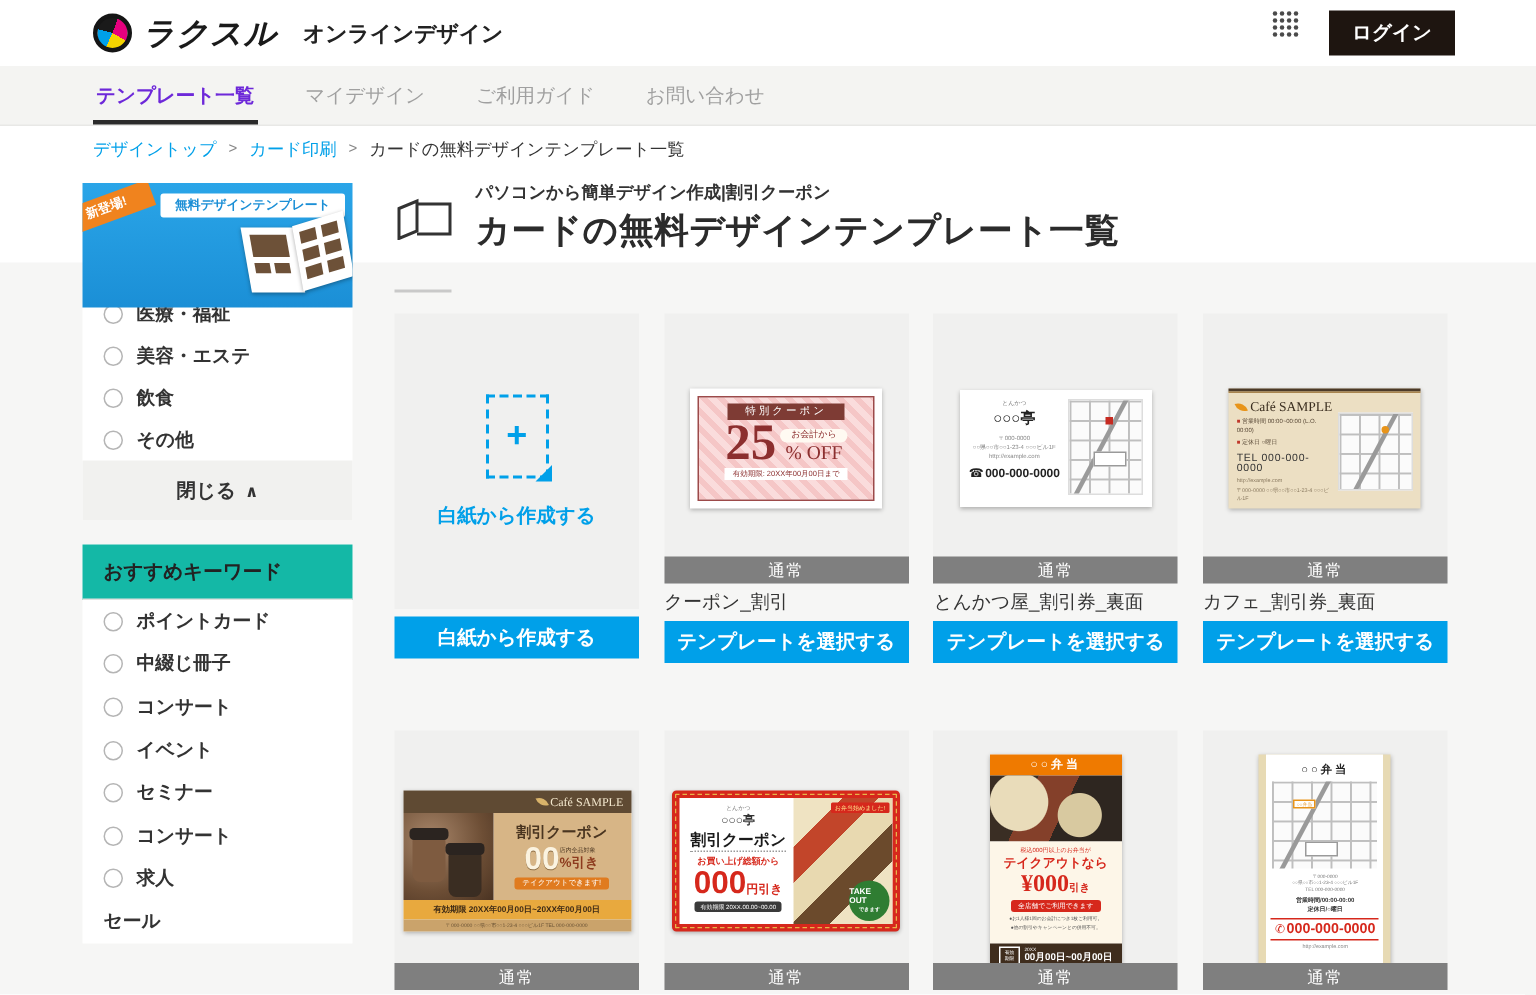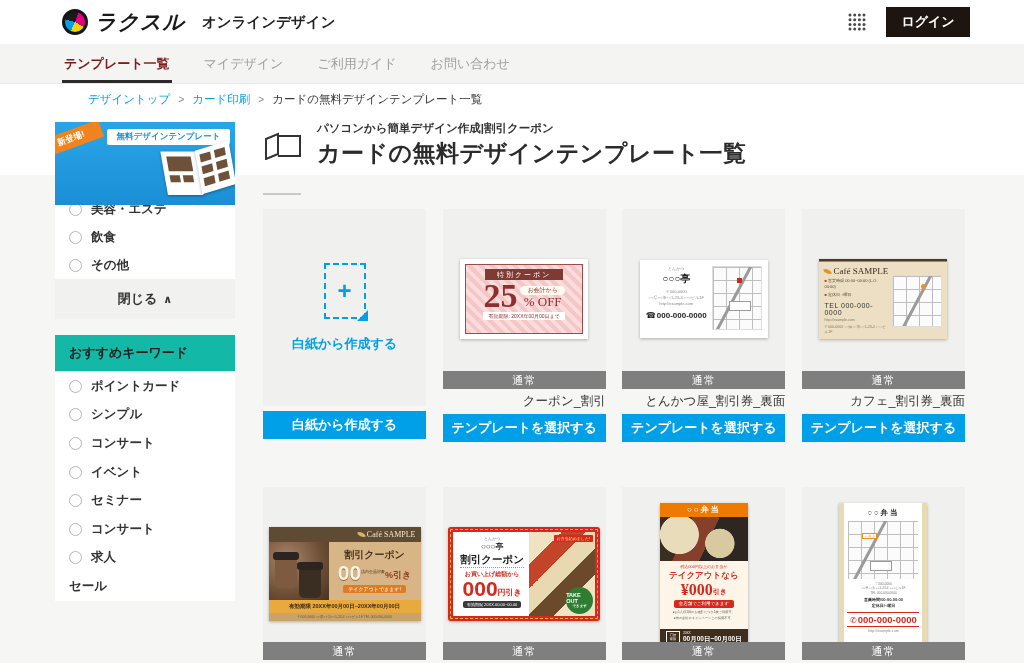--- a/index.html
+++ b/index.html
@@ -6,53 +6,53 @@
   html,body { background:#fff; }
   body { font-family:"Liberation Sans","DejaVu Sans",sans-serif; color:#333; }
   .page { position:relative; width:1024px; height:663px; overflow:hidden; background:#fff; margin:0 auto; }
 
   
   .hdr { height:44px; display:flex; align-items:center; padding:0 54px 0 62px; background:#fff; }
   .logo-ic { width:26px; height:26px; border-radius:50%; border:3px solid #151515; flex:0 0 auto;
              background:conic-gradient(from 20deg,#e6007e 0 100deg,#f5d400 100deg 185deg,#00a0e9 185deg 265deg,#1a1a1a 265deg 360deg); }
   .brand { font-size:21px; font-weight:900; font-style:italic; letter-spacing:1px; color:#1a1a1a; margin-left:7px; }
   .product { font-size:14.5px; font-weight:bold; color:#222; margin-left:17px; }
-  .hdr-sp { margin-left:auto; display:flex; align-items:center; }
+  .hdr-sp { margin-left:auto; display:flex; }
   .apps { width:18px; height:18px; cursor:pointer; }
   .login { margin-left:20px; width:84px; height:30px; background:#1e1510; color:#fff; font-size:13px; font-weight:bold;
            display:flex; align-items:center; justify-content:center; cursor:pointer; }
 
   
   .nav { height:40px; background:#f4f4f2; border-bottom:1px solid #e8e8e6; display:flex; padding-left:62px; }
   .nav-item { font-size:13px; color:#a0a0a0; display:flex; align-items:center; padding:0 2px; margin-right:30px; cursor:pointer; }
-  .nav-item.active { color:#7f1d1d; font-weight:bold; border-bottom:3px solid #2b2b2b; padding-top:3px; }
-
-  
-  .bc { height:30px; display:flex; align-items:center; padding-left:88px; font-size:11.5px; background:#fff; }
+  .nav-item.active { color:#6d28d9; font-weight:bold; border-bottom:3px solid #2b2b2b; padding-top:3px; }
+
+  
+  .bc { height:30px; display:flex; align-items:center; padding-left:62px; font-size:11.5px; background:#fff; }
   .bc a { color:#00a0e9; text-decoration:none; cursor:pointer; }
   .bc .sep { color:#888; margin:0 8px; font-size:10px; }
   .bc .cur { color:#333; }
 
   
   .hero { height:61px; background:#fff; padding-left:263px; display:flex; align-items:center; }
   .hero-ic { margin-right:14px; }
   .hero-sub { font-size:11.5px; font-weight:bold; color:#333; margin-bottom:2px; }
   .hero-title { font-size:23px; font-weight:bold; color:#2b2b2b; letter-spacing:.5px; }
 
   
   .gray { position:absolute; left:0; right:0; top:175px; bottom:0; background:#f6f6f5; }
   .dash { width:38px; height:2px; background:#c9c9c9; margin:18px 0 0 263px; }
   .grid { margin:14px 0 0 263px; width:702px; display:grid; grid-template-columns:repeat(4,163px);
           justify-content:space-between; row-gap:45px; }
   .tile { display:flex; flex-direction:column; }
   .tprev { position:relative; height:180px; background:#f0f0ef; display:flex; align-items:center; justify-content:center; cursor:pointer; }
   .tprev.r2 { height:173px; }
   .tbadge { position:absolute; left:0; right:0; bottom:0; height:18px; background:#7f7f7f; color:#fff; font-size:11px;
             display:flex; align-items:center; justify-content:center; letter-spacing:1px; }
-  .tname { font-size:12.5px; line-height:16px; color:#333; margin:4px 0 5px; white-space:nowrap; overflow:hidden;text-align:right; }
+  .tname { font-size:12.5px; line-height:16px; color:#333; margin:4px 0 5px; white-space:nowrap; overflow:hidden; }
   .btn { height:28px; background:#00a0e9; color:#fff; font-weight:bold; font-size:13px; border:none; width:100%;
          display:flex; align-items:center; justify-content:center; cursor:pointer; font-family:inherit; }
 
   
   .blankbox { height:197px; background:#f0f0ef; margin-bottom:5px; display:flex; flex-direction:column; align-items:center;
               justify-content:center; cursor:pointer; }
   .dashrect { position:relative; width:42px; height:56px; border:2px dashed #00a0e9; display:flex; align-items:center; justify-content:center; }
   .plus { color:#00a0e9; font-size:24px; font-weight:bold; line-height:1; }
   .fold { position:absolute; right:-4px; bottom:-4px; width:0; height:0; border-left:11px solid transparent; border-bottom:11px solid #00a0e9; }
   .blanklabel { color:#00a0e9; font-weight:bold; font-size:13px; margin-top:16px; }
@@ -109,21 +109,21 @@
   .cc-head .leaf { background:#d9b36a; }
   .cc-body { flex:1; display:flex; }
   .cc-photo { width:60px; position:relative; background:radial-gradient(circle at 30% 30%,#a8866a,#6d4e35 60%,#4a3322); overflow:hidden; }
   .cup { position:absolute; width:22px; height:30px; background:#7e5b40; border-radius:3px 3px 5px 5px; }
   .cup::before { content:""; position:absolute; top:-6px; left:-2px; right:-2px; height:8px; background:#2b2420; border-radius:3px; }
   .cup1 { left:6px; top:16px; } .cup2 { left:30px; top:26px; background:#3a2d22; }
   .cc-r { flex:1; background:#d7b586; display:flex; flex-direction:column; align-items:center; justify-content:center; }
   .cc-title { font-size:10px; font-weight:900; color:#4a3520; }
   .cc-amtrow { display:flex; align-items:flex-end; }
   .cc-amt { font-size:21px; line-height:21px; font-weight:900; color:#fbf3e0; text-shadow:0 1px 0 #8a6a40; }
-  .cc-sfxcol { display:flex; flex-direction:row; align-items:flex-start; padding-bottom:1px; }
+  .cc-sfxcol { display:flex; flex-direction:column; align-items:flex-start; padding-bottom:1px; }
   .cc-target { font-size:4px; color:#4a3520; }
   .cc-sfx { font-size:9px; font-weight:bold; color:#8d3b1e; }
   .cc-pill { margin-top:2px; background:#e07b1f; color:#fff; font-size:5px; line-height:8px; padding:0 5px; border-radius:2px; }
   .cc-foot { height:13px; background:#e8a93e; color:#3d2a16; font-size:5.5px; display:flex; align-items:center; justify-content:center; font-weight:bold; }
   .cc-sub { height:8px; background:#caa36b; color:#6b5436; font-size:3.4px; display:flex; align-items:center; justify-content:center; }
 
   
   .bcp { width:152px; height:94px; background:#fff; border:5px solid #d6281c; border-radius:3px; position:relative;
          outline:1px dashed #e8b54a; outline-offset:-3px; display:flex; overflow:hidden; }
   .bcp-l { flex:1; padding:4px 2px 3px 4px; text-align:center; display:flex; flex-direction:column; align-items:center; }
@@ -480,20 +480,24 @@
             <span class="th" style="left:19px;top:17px;width:11px;height:8px;"></span>
             <span class="th" style="left:4px;top:29px;width:11px;height:8px;"></span>
             <span class="th" style="left:19px;top:29px;width:11px;height:8px;"></span>
           </div>
       </div>
     </div>
 
     <div class="catbox">
       <div class="cat-item">
         <span class="radio"></span>
+        <span>医療・福祉</span>
+      </div>
+      <div class="cat-item">
+        <span class="radio"></span>
         <span>美容・エステ</span>
       </div>
       <div class="cat-item">
         <span class="radio"></span>
         <span>飲食</span>
       </div>
       <div class="cat-item">
         <span class="radio"></span>
         <span>その他</span>
       </div>
@@ -503,21 +507,21 @@
     </div>
 
     <div class="kwbox">
       <div class="kw-head">おすすめキーワード</div>
       <div class="kw-item">
           <span class="radio"></span>
           <span>ポイントカード</span>
         </div>
       <div class="kw-item">
           <span class="radio"></span>
-          <span>シンプル</span>
+          <span>中綴じ冊子</span>
         </div>
       <div class="kw-item">
           <span class="radio"></span>
           <span>コンサート</span>
         </div>
       <div class="kw-item">
           <span class="radio"></span>
           <span>イベント</span>
         </div>
       <div class="kw-item">

